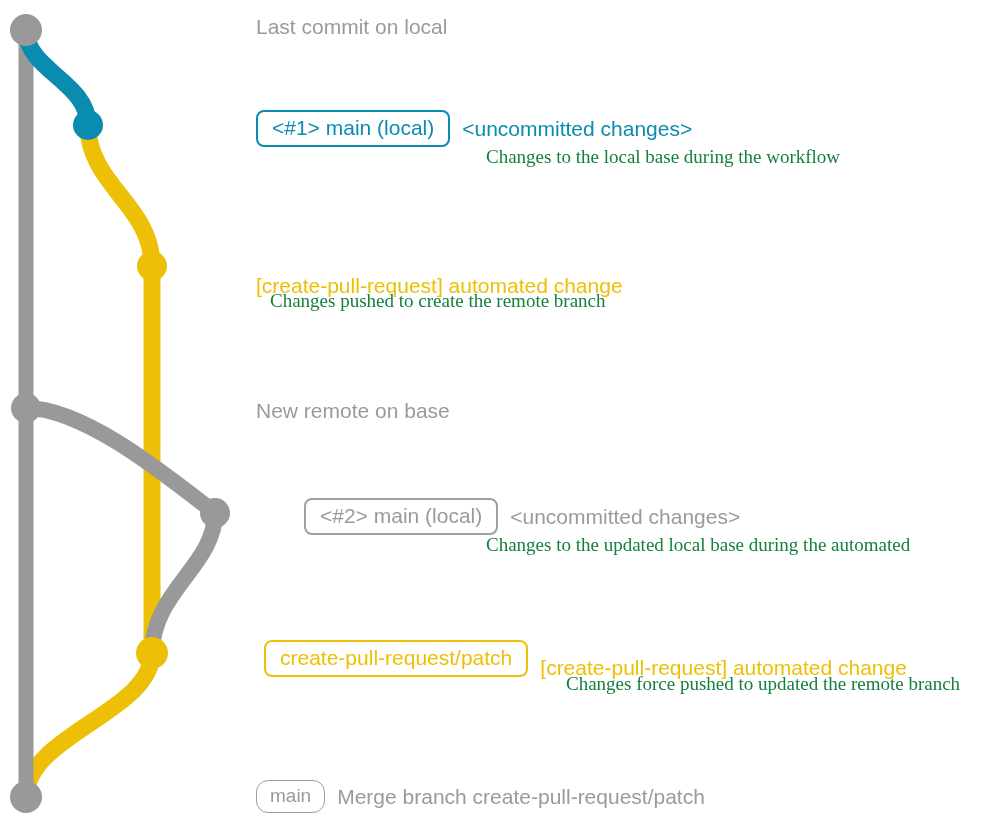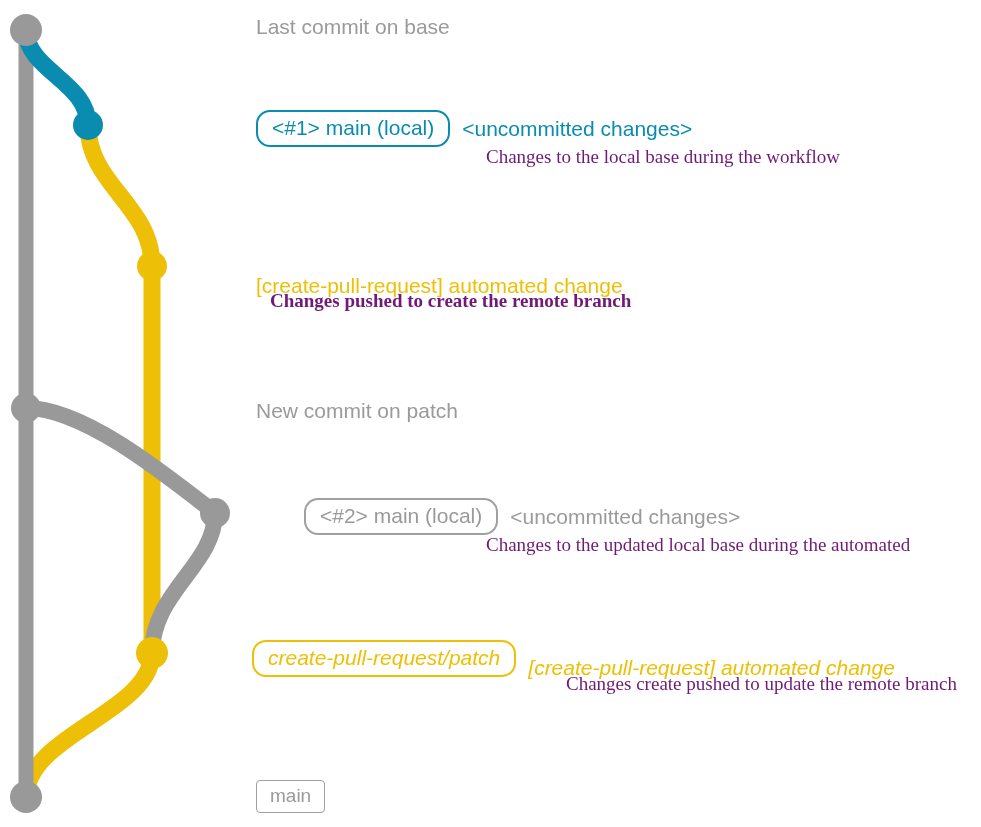--- a/index.html
+++ b/index.html
@@ -33,21 +33,21 @@
   }
   .headline {
     font-family: "Liberation Sans", sans-serif;
     font-size: 21px;
     line-height: 25px;
     white-space: nowrap;
   }
   .pill {
     display: inline-block;
     border: 2px solid #999999;
-    border-radius: 14px;
+    border-radius: 8px;
     padding: 5px 14px 6px 14px;
     font-family: "Liberation Sans", sans-serif;
     font-size: 21px;
     line-height: 22px;
     color: #999999;
     white-space: nowrap;
     background: #ffffff;
     box-sizing: border-box;
   }
   .pill.blue {
@@ -59,31 +59,31 @@
     color: #edc007;
   }
   .pill.gray {
     border-color: #a0a0a0;
     color: #9a9a9a;
   }
   .pill.small {
     font-size: 19px;
     padding: 4px 13px 5px 13px;
     border-width: 1.6px;
-    border-radius: 4px;
+    border-radius: 12px;
   }
   .t-gray  { color: #9a9a9a; }
   .t-blue  { color: #0a8bb0; }
   .t-yellow{ color: #edc007; margin-top: 18px; }
   .desc {
     position: absolute;
     font-family: "Liberation Serif", serif;
     font-size: 19px;
     line-height: 22px;
-    color: #701a75;
+    color: #15803d;
     white-space: nowrap;
   }
   .msg {
     margin-left: 12px;
   }
 </style>
 </head>
 <body>
 
 <div id="page">
@@ -117,47 +117,48 @@
       <circle cx="88" cy="125" r="15" fill="#0a8bb0"></circle>
       <circle cx="152" cy="266" r="15" fill="#edc007"></circle>
       <circle cx="26" cy="408" r="15" fill="#999999"></circle>
       <circle cx="215" cy="513" r="15" fill="#999999"></circle>
       <circle cx="152" cy="653" r="16" fill="#edc007"></circle>
       <circle cx="26" cy="797" r="16" fill="#999999"></circle>
     </g>
   </svg>
 
   <div class="row" style="left:256px; top:14px;">
-    <span class="headline t-gray">Last commit on base</span>
+    <span class="headline t-gray">Last commit on local</span>
   </div>
 
   <div class="row" style="left:256px; top:110px;">
     <span class="pill blue">&lt;#1&gt; main (local)</span>
     <span class="headline t-blue msg">&lt;uncommitted changes&gt;</span>
   </div>
   <div class="desc" style="left:486px; top:146px;">Changes to the local base during the workflow</div>
 
   <div class="row" style="left:256px; top:255px;">
     <span class="headline t-yellow">[create-pull-request] automated change</span>
   </div>
-  <div class="desc" style="left:270px; top:290px;font-weight:bold;">Changes pushed to create the remote branch</div>
+  <div class="desc" style="left:270px; top:290px;">Changes pushed to create the remote branch</div>
 
   <div class="row" style="left:256px; top:398px;">
-    <span class="headline t-gray">New commit on patch</span>
+    <span class="headline t-gray">New remote on base</span>
   </div>
 
   <div class="row" style="left:256px; top:498px;padding-left:48px;">
     <span class="pill gray">&lt;#2&gt; main (local)</span>
     <span class="headline t-gray msg">&lt;uncommitted changes&gt;</span>
   </div>
   <div class="desc" style="left:486px; top:534px;">Changes to the updated local base during the automated</div>
 
-  <div class="row" style="left:252px; top:637px;font-style:italic;">
+  <div class="row" style="left:264px; top:637px;">
     <span class="pill yellow">create-pull-request/patch</span>
     <span class="headline t-yellow msg">[create-pull-request] automated change</span>
   </div>
-  <div class="desc" style="left:566px; top:673px;">Changes create pushed to update the remote branch</div>
+  <div class="desc" style="left:566px; top:673px;">Changes force pushed to updated the remote branch</div>
 
   <div class="row" style="left:256px; top:780px;">
     <span class="pill gray small">main</span>
+    <span class="headline t-gray msg">Merge branch create-pull-request/patch</span>
   </div>
 
 </div>
 
 </body></html>

